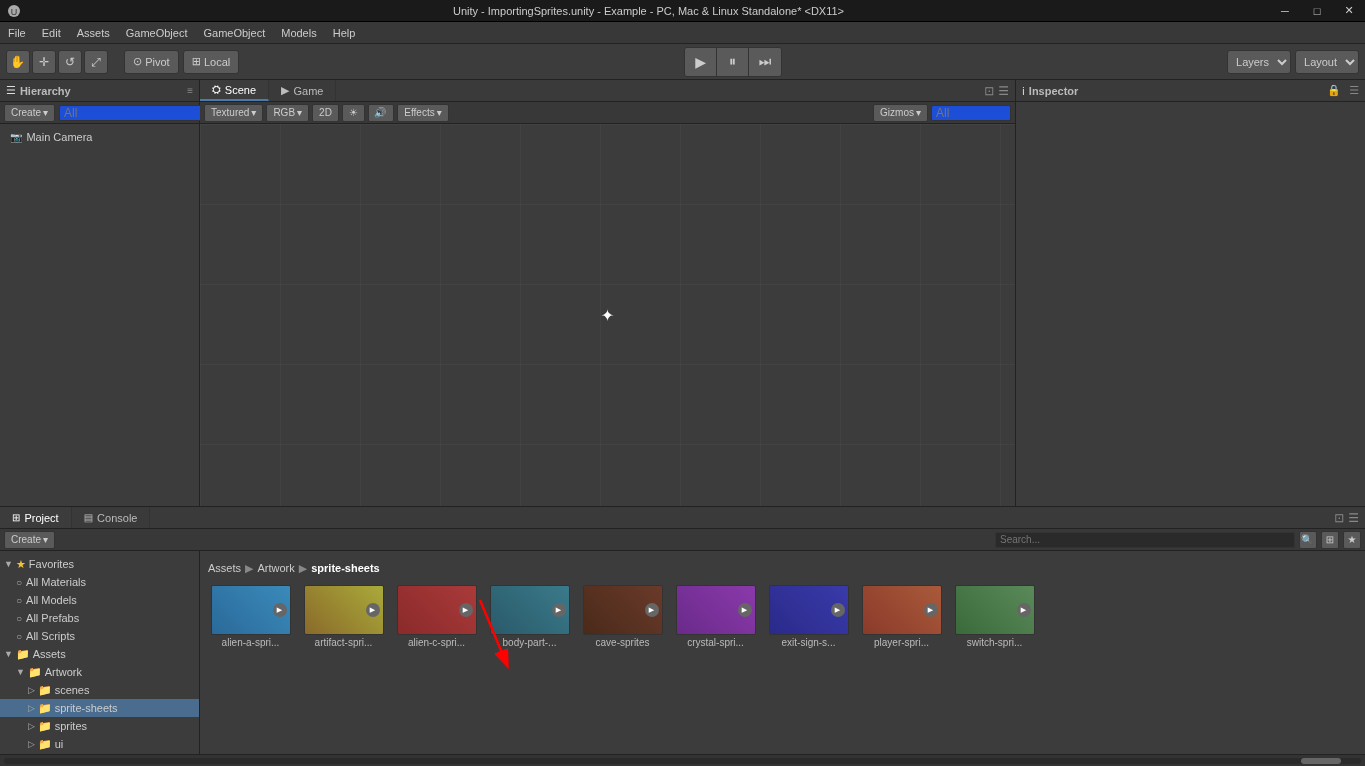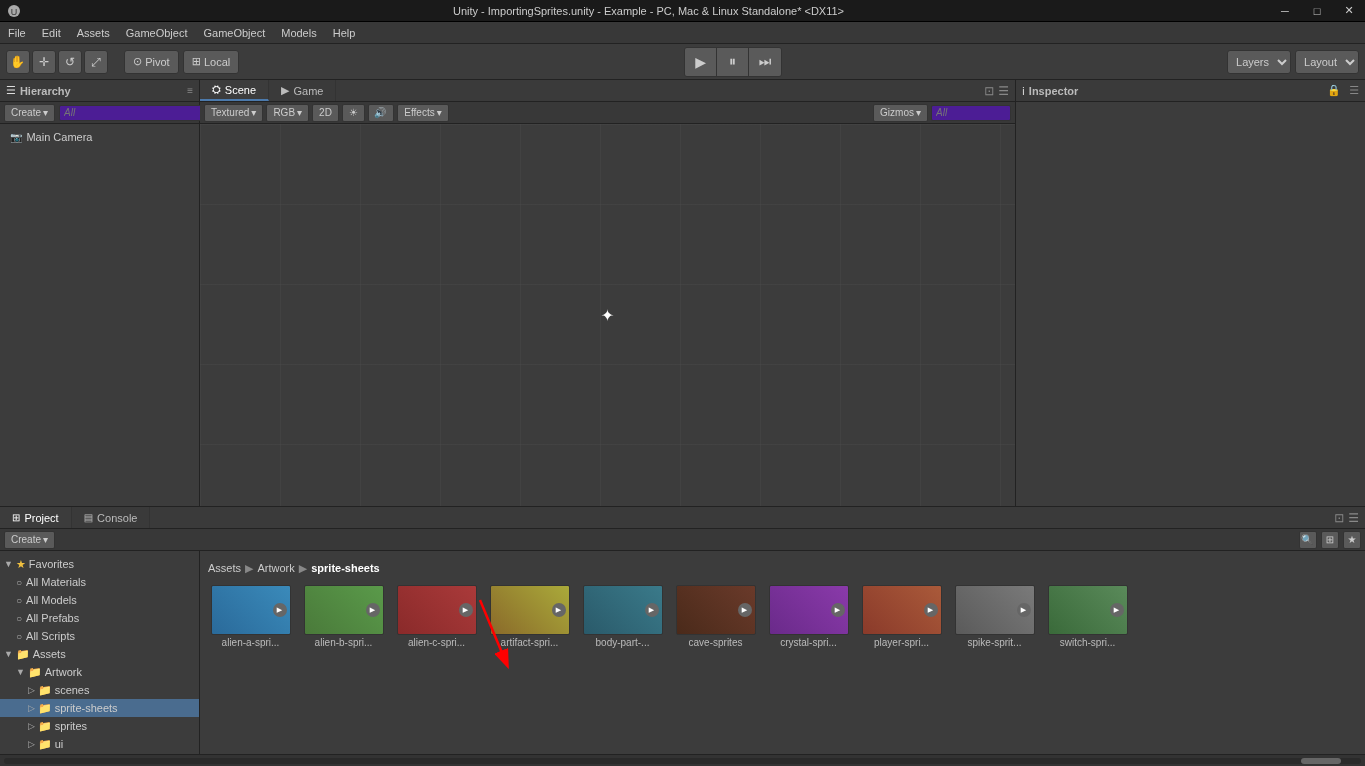--- a/index.html
+++ b/index.html
@@ -57,22 +57,22 @@
     .panel-close { margin-left: auto; color: #888; cursor: pointer; font-size: 10px; }
 
     .panel-toolbar {
       height: 22px; background: #383838; border-bottom: 1px solid #222; display: flex; align-items: center; padding: 0 4px; gap: 4px;
     }
     .create-btn {
       height: 18px; padding: 0 6px; background: #5a5a5a; border: 1px solid #333; border-radius: 2px;
       color: #ccc; font-size: 10px; cursor: pointer; display: flex; align-items: center; gap: 2px;
     }
     .search-box {
-      flex: 1; height: 16px; background: #4c1d95; border: 1px solid #333; border-radius: 2px;
-      color: #ccc; font-size: 10px; padding: 0 4px; outline: none; font-style: italic;
+      flex: 1; height: 16px; background: #1d4ed8; border: 1px solid #333; border-radius: 2px;
+      color: #ccc; font-size: 12px; padding: 0 4px; outline: none;
     }
 
     .hierarchy-content { flex: 1; padding: 4px 0; overflow-y: auto; }
     .hierarchy-item { height: 18px; display: flex; align-items: center; padding-left: 10px; font-size: 11px; color: #ccc; cursor: pointer; }
 
     
     #scene-area {
       flex: 1; display: flex; flex-direction: column;
     }
     .view-tabs {
@@ -357,20 +357,21 @@
       <span style="color:#888; cursor:pointer; font-size:12px;">⊡</span>
       <span style="color:#888; cursor:pointer; margin-left:4px; font-size:12px;">☰</span>
     </div>
   </div>
   <div class="bottom-toolbar">
     <div class="create-btn">
       <span>Create</span>
       <span>▾</span>
     </div>
     <div style="flex:1"></div>
+    <input class="bottom-search" type="text" placeholder="Search..." style="">
     <div class="bottom-icon-btn">🔍</div>
     <div class="bottom-icon-btn">⊞</div>
     <div class="bottom-icon-btn">★</div>
   </div>
   <div class="bottom-content">
 
     <div class="folder-tree">
       <div class="folder-item" style="padding-left:4px;">
         <span class="folder-arrow">▼</span>
         <span style="color:#f0c040; margin-right:3px;">★</span>
@@ -434,66 +435,60 @@
       </div>
       <div class="asset-grid" id="asset-grid-container">
 
       <div class="asset-item">
             <div class="asset-thumb sprite-alien-a">
               <div class="play-btn-overlay">▶</div>
             </div>
             <div class="asset-label">alien-a-spri...</div>
           </div>
           <div class="asset-item">
-            <div class="asset-thumb sprite-alien-b">
-              <div class="play-btn-overlay">▶</div>
-            </div>
-            <div class="asset-label">alien-b-spri...</div>
+            <div class="asset-thumb sprite-artifact">
+              <div class="play-btn-overlay">▶</div>
+            </div>
+            <div class="asset-label">artifact-spri...</div>
           </div>
           <div class="asset-item">
             <div class="asset-thumb sprite-alien-c">
               <div class="play-btn-overlay">▶</div>
             </div>
             <div class="asset-label">alien-c-spri...</div>
           </div>
           <div class="asset-item">
-            <div class="asset-thumb sprite-artifact">
-              <div class="play-btn-overlay">▶</div>
-            </div>
-            <div class="asset-label">artifact-spri...</div>
-          </div>
-          <div class="asset-item">
             <div class="asset-thumb sprite-body">
               <div class="play-btn-overlay">▶</div>
             </div>
             <div class="asset-label">body-part-...</div>
           </div>
           <div class="asset-item">
             <div class="asset-thumb sprite-cave">
               <div class="play-btn-overlay">▶</div>
             </div>
             <div class="asset-label">cave-sprites</div>
           </div>
           <div class="asset-item">
             <div class="asset-thumb sprite-crystal">
               <div class="play-btn-overlay">▶</div>
             </div>
             <div class="asset-label">crystal-spri...</div>
           </div>
           <div class="asset-item">
+            <div class="asset-thumb sprite-exit">
+              <div class="play-btn-overlay">▶</div>
+            </div>
+            <div class="asset-label">exit-sign-s...</div>
+          </div>
+          <div class="asset-item">
             <div class="asset-thumb sprite-player">
               <div class="play-btn-overlay">▶</div>
             </div>
             <div class="asset-label">player-spri...</div>
-          </div>
-          <div class="asset-item">
-            <div class="asset-thumb sprite-spike">
-              <div class="play-btn-overlay">▶</div>
-            </div>
-            <div class="asset-label">spike-sprit...</div>
           </div>
           <div class="asset-item">
             <div class="asset-thumb sprite-switch">
               <div class="play-btn-overlay">▶</div>
             </div>
             <div class="asset-label">switch-spri...</div>
           </div>
         </div>
     </div>
   </div>

